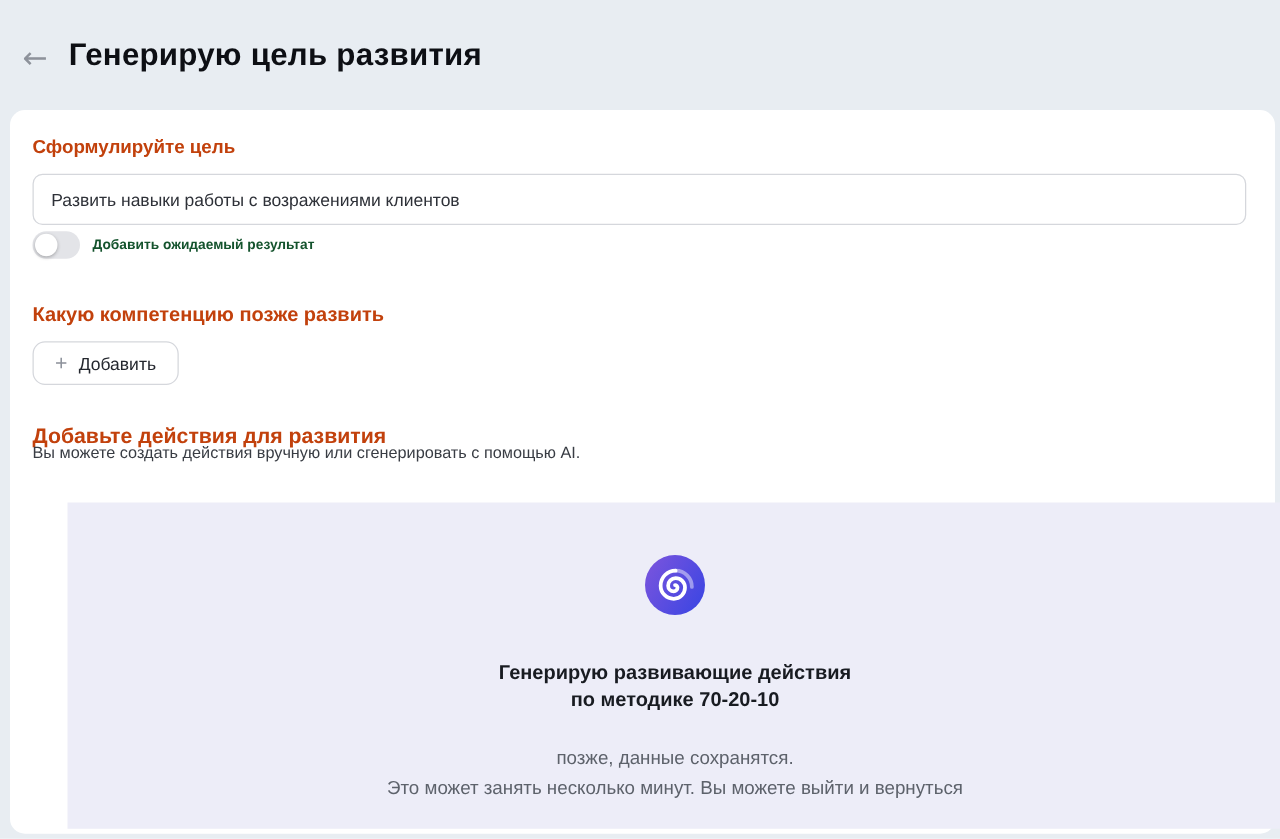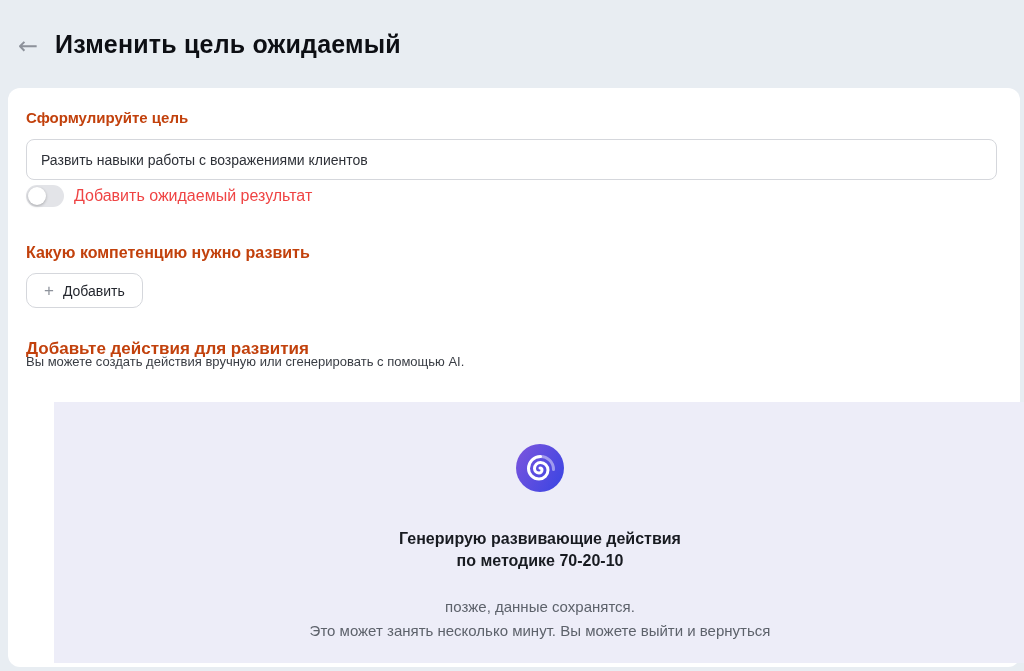--- a/index.html
+++ b/index.html
@@ -58,21 +58,21 @@
   }
   .toggle-track {
     width:38px; height:22px; border-radius:11px;
     background:#e3e4e8; position:relative; flex:0 0 auto;
   }
   .toggle-knob {
     position:absolute; left:2px; top:2px;
     width:18px; height:18px; border-radius:50%;
     background:#ffffff; box-shadow:0 1px 3px rgba(0,0,0,.28);
   }
-  .toggle-label { font-size:16px; color:#ef4444; }
+  .toggle-label { font-size:11px; color:#14532d;font-weight:bold; }
 
   .add-btn {
     position:absolute; left:18px; top:185px;
     height:35px; padding:0 17px;
     display:inline-flex; align-items:center; gap:9px;
     background:#fff; border:1px solid #d5d7dc; border-radius:10px;
     cursor:pointer;
     font-family:"Liberation Sans","DejaVu Sans",sans-serif;
   }
   .add-btn .plus { font-size:17px; color:#8d929b; line-height:1; }
@@ -104,37 +104,37 @@
     margin-top:23px;
     font-size:15px; color:#5d626b;
     line-height:24px;
   }
 </style>
 </head>
 <body>
 
 <div class="header">
   <button class="back-btn">←</button>
-  <div class="page-title">Изменить цель ожидаемый</div>
+  <div class="page-title">Генерирую цель развития</div>
 </div>
 
 <div class="card">
 
   <div class="section-label label-goal">Сформулируйте цель</div>
 
   <input class="goal-input" type="text" value="Развить навыки работы с возражениями клиентов" style="">
 
   <div class="toggle-row">
     <div class="toggle-track">
       <div class="toggle-knob"></div>
     </div>
     <span class="toggle-label">Добавить ожидаемый результат</span>
   </div>
 
-  <div class="section-label label-competency">Какую компетенцию нужно развить</div>
+  <div class="section-label label-competency">Какую компетенцию позже развить</div>
 
   <button class="add-btn">
     <span class="plus">+</span>
     <span class="add-label">Добавить</span>
   </button>
 
   <div class="section-label label-actions">Добавьте действия для развития</div>
 
   <div class="actions-hint">Вы можете создать действия вручную или сгенерировать с помощью AI.</div>
 

